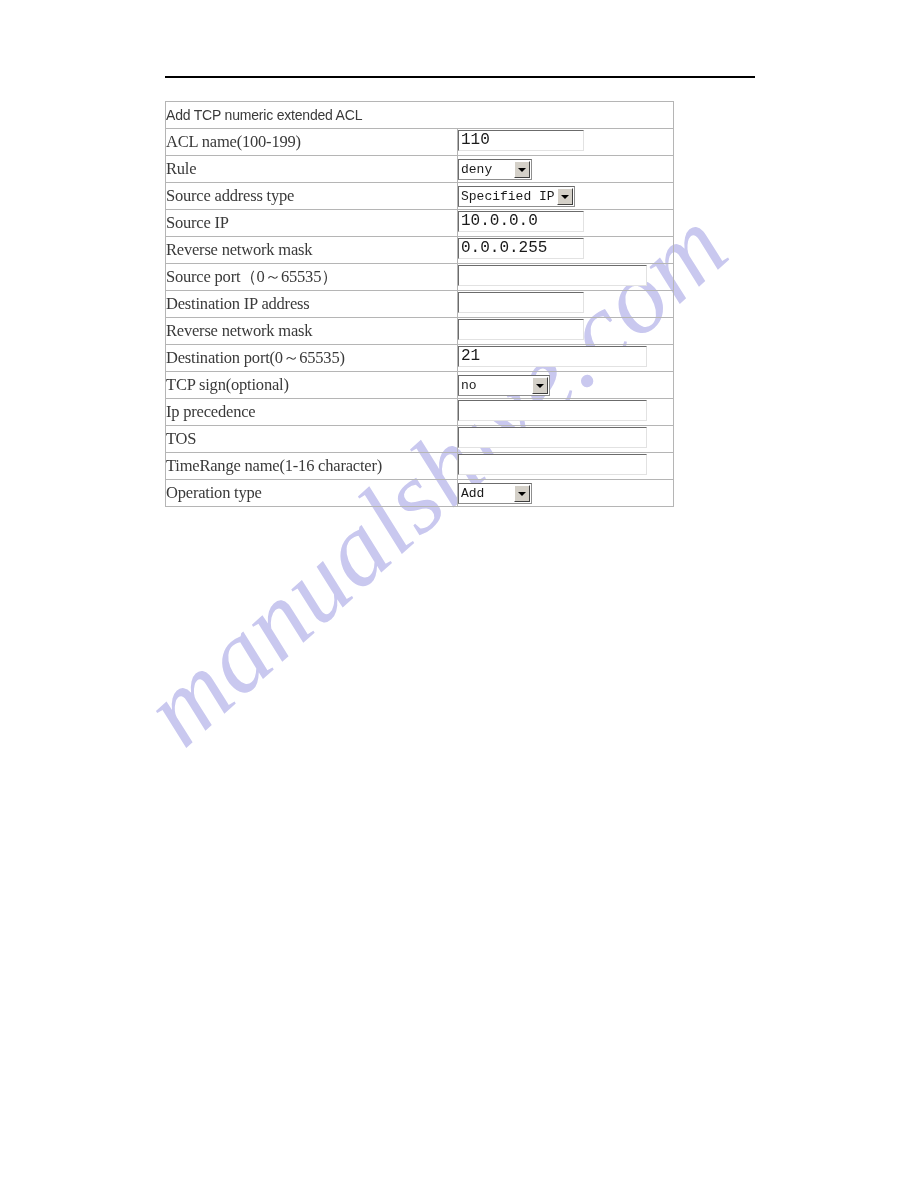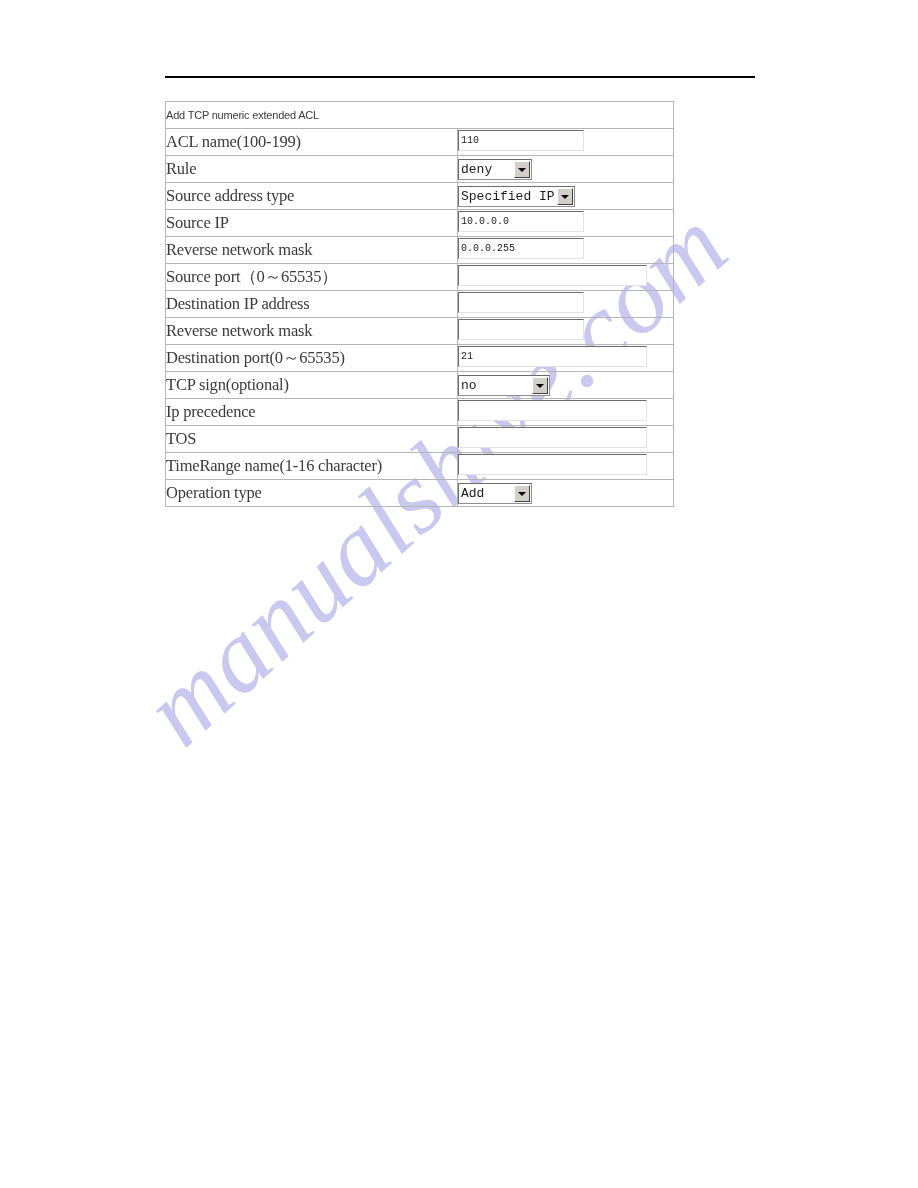--- a/index.html
+++ b/index.html
@@ -71,21 +71,21 @@
     font-family: Liberation Serif, serif;
     font-size: 16.5px;
     color: #3a3a3a;
     padding: 1px 0 3px 3px;
     height: 26px;
     white-space: nowrap;
     letter-spacing: -0.2px;
   }
   .header-cell {
     font-family: "Liberation Sans", sans-serif;
-    font-size: 11px;
+    font-size: 14px;
     color: #3a3a3a;
     padding: 1px 0 3px 3px;
     height: 26px;
     white-space: nowrap;
     letter-spacing: -0.2px;
   }
   .field-cell {
     padding: 2px 0 2px 2px;
     height: 26px;
   }
@@ -94,21 +94,21 @@
   .txt {
     display: inline-block;
     box-sizing: border-box;
     height: 21px;
     background: #ffffff;
     border-top: 1px solid #6b6b6b;
     border-left: 1px solid #6b6b6b;
     border-right: 1px solid #e2e2e2;
     border-bottom: 1px solid #e2e2e2;
     font-family: "Liberation Mono", monospace;
-    font-size: 10px;
+    font-size: 16px;
     color: #1a1a1a;
     line-height: 19px;
     padding: 0 2px;
     white-space: nowrap;
     overflow: hidden;
   }
   .txt.w-narrow { width: 126px; }
   .txt.w-wide   { width: 189px; }
 
   .sel {

